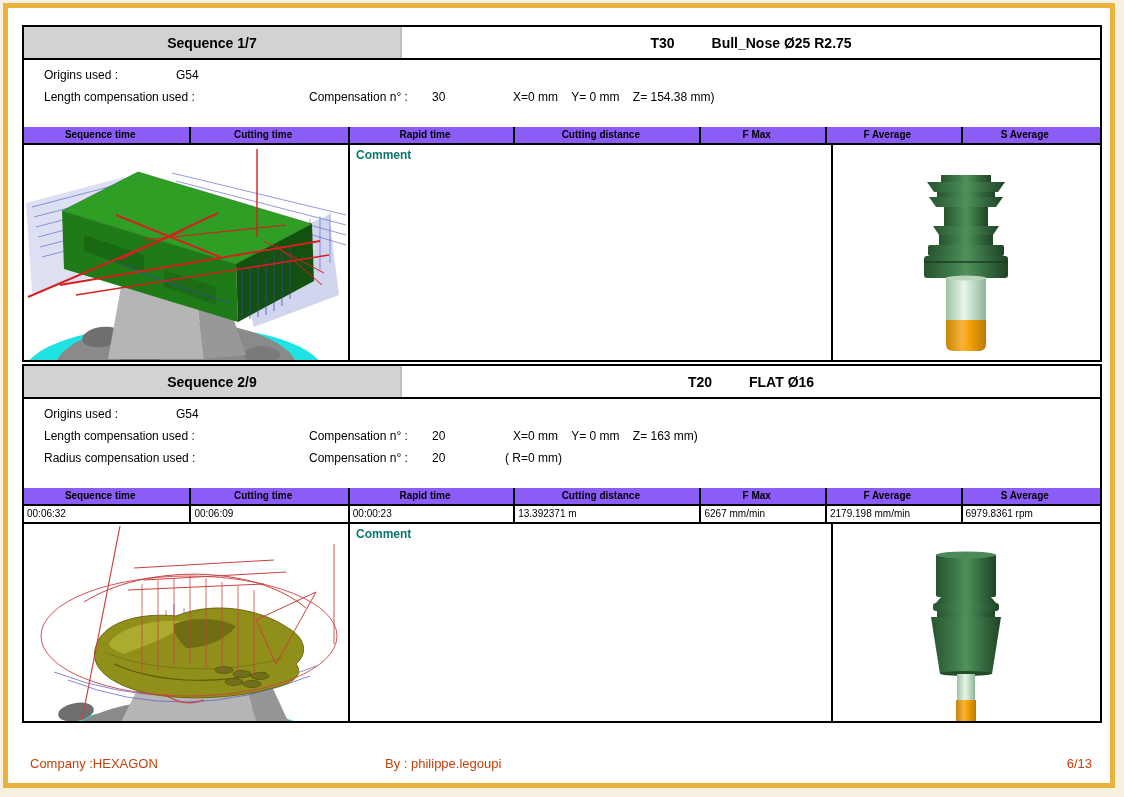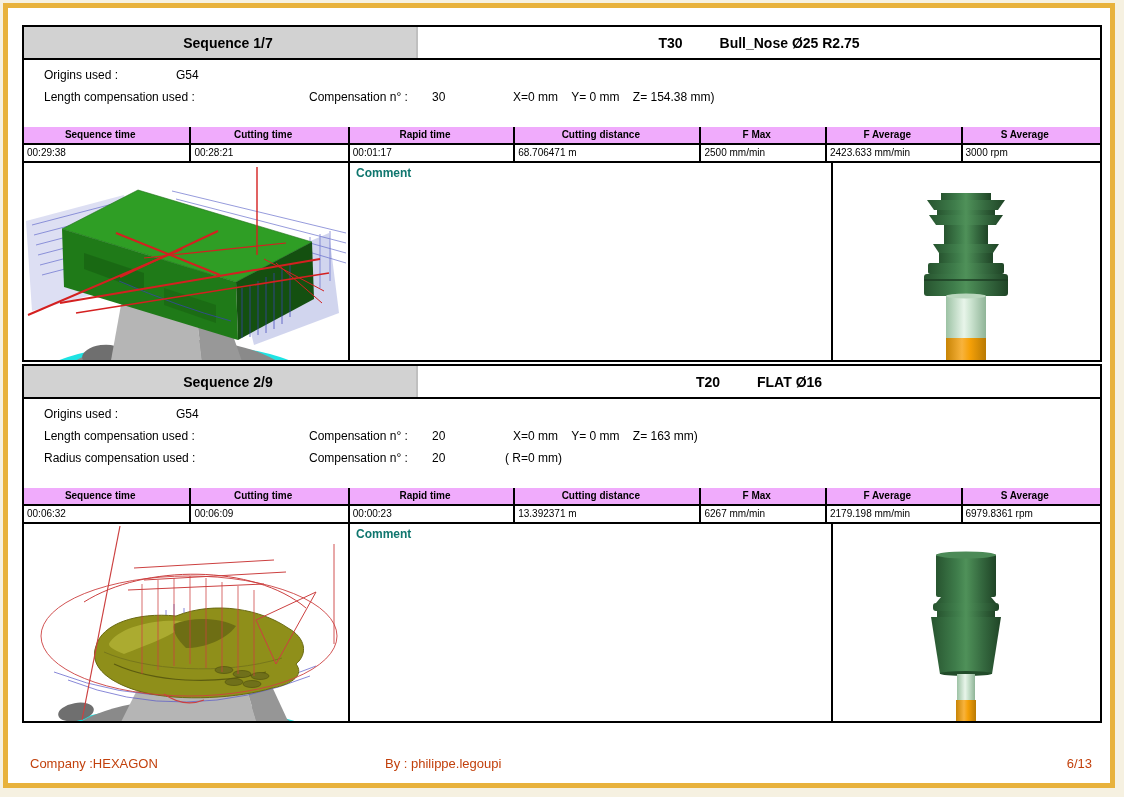--- a/index.html
+++ b/index.html
@@ -9,38 +9,38 @@
           box-sizing:border-box; border:5px solid #e8b23c; background:#ffffff; }
 
   .seq { position:absolute; left:14px; width:1080px; box-sizing:border-box;
          border:2px solid #000; display:flex; flex-direction:column; background:#fff; }
   .seq1 { top:17px; height:337px; }
   .seq2 { top:356px; height:359px; }
 
   .seq-header { height:31px; display:flex; border-bottom:2px solid #000; flex:0 0 auto; }
   .seq-title-box { width:376px; background:#d2d2d2; border-right:2px solid #c0c0c0;
                    display:flex; align-items:center; justify-content:center;
-                   font-weight:bold; font-size:14px; color:#000;padding-left:16px; }
+                   font-weight:bold; font-size:14px; color:#000; }
   .tool-title { flex:1; display:flex; align-items:center; justify-content:center;
                 gap:37px; font-weight:bold; font-size:14px; color:#000; }
 
   .info { flex:0 0 auto; padding:5px 0 18px 0; }
   .info-row { position:relative; height:22px; font-size:12px; color:#000; }
   .info-row span { position:absolute; top:3px; white-space:pre; }
   .lbl      { left:20px; }
   .val      { left:152px; }
   .complbl  { left:285px; }
   .compval  { left:408px; }
   .coords   { left:489px; }
   .radnote  { left:481px; }
 
   .stats-head, .stats-vals { display:grid;
       grid-template-columns:168fr 159fr 166fr 187fr 126fr 136fr 138fr;
       flex:0 0 auto; }
-  .stats-head > div { background:#f0abfc; border-bottom:2px solid #000; border-right:2px solid #000;
+  .stats-head > div { background:#8b5cf6; border-bottom:2px solid #000; border-right:2px solid #000;
       font-size:10px; font-weight:bold; text-align:center; padding:2px 13px 3px 0; }
   .stats-head > div:last-child { border-right:none; }
   .stats-vals > div { border-bottom:2px solid #000; border-right:2px solid #000;
       font-size:10px; text-align:left; padding:2px 0 3px 3px; white-space:nowrap; overflow:hidden; }
   .stats-vals > div:last-child { border-right:none; }
 
   .content { flex:1 1 auto; display:flex; min-height:0; }
   .preview-cell { width:326px; box-sizing:border-box; border-right:2px solid #000;
                   display:flex; align-items:flex-start; justify-content:flex-start; overflow:hidden; }
   .comment-cell { flex:1; box-sizing:border-box; border-right:2px solid #000;
@@ -81,29 +81,20 @@
       </div>
 
       <div class="stats-head">
         <div>Sequence time</div>
         <div>Cutting time</div>
         <div>Rapid time</div>
         <div>Cutting distance</div>
         <div>F Max</div>
         <div>F Average</div>
         <div>S Average</div>
-      </div>
-      <div class="stats-vals">
-        <div>00:29:38</div>
-        <div>00:28:21</div>
-        <div>00:01:17</div>
-        <div>68.706471 m</div>
-        <div>2500 mm/min</div>
-        <div>2423.633 mm/min</div>
-        <div>3000 rpm</div>
       </div>
 
       <div class="content">
         <div class="preview-cell">
           <svg width="322" height="215" viewBox="0 0 322 215" xmlns="http://www.w3.org/2000/svg">
             <g>
               <ellipse cx="150" cy="228" rx="150" ry="48" fill="#1fe3e3"></ellipse>
             </g>
             <g>
               <ellipse cx="152" cy="226" rx="122" ry="50" fill="#8a8a8a"></ellipse>

